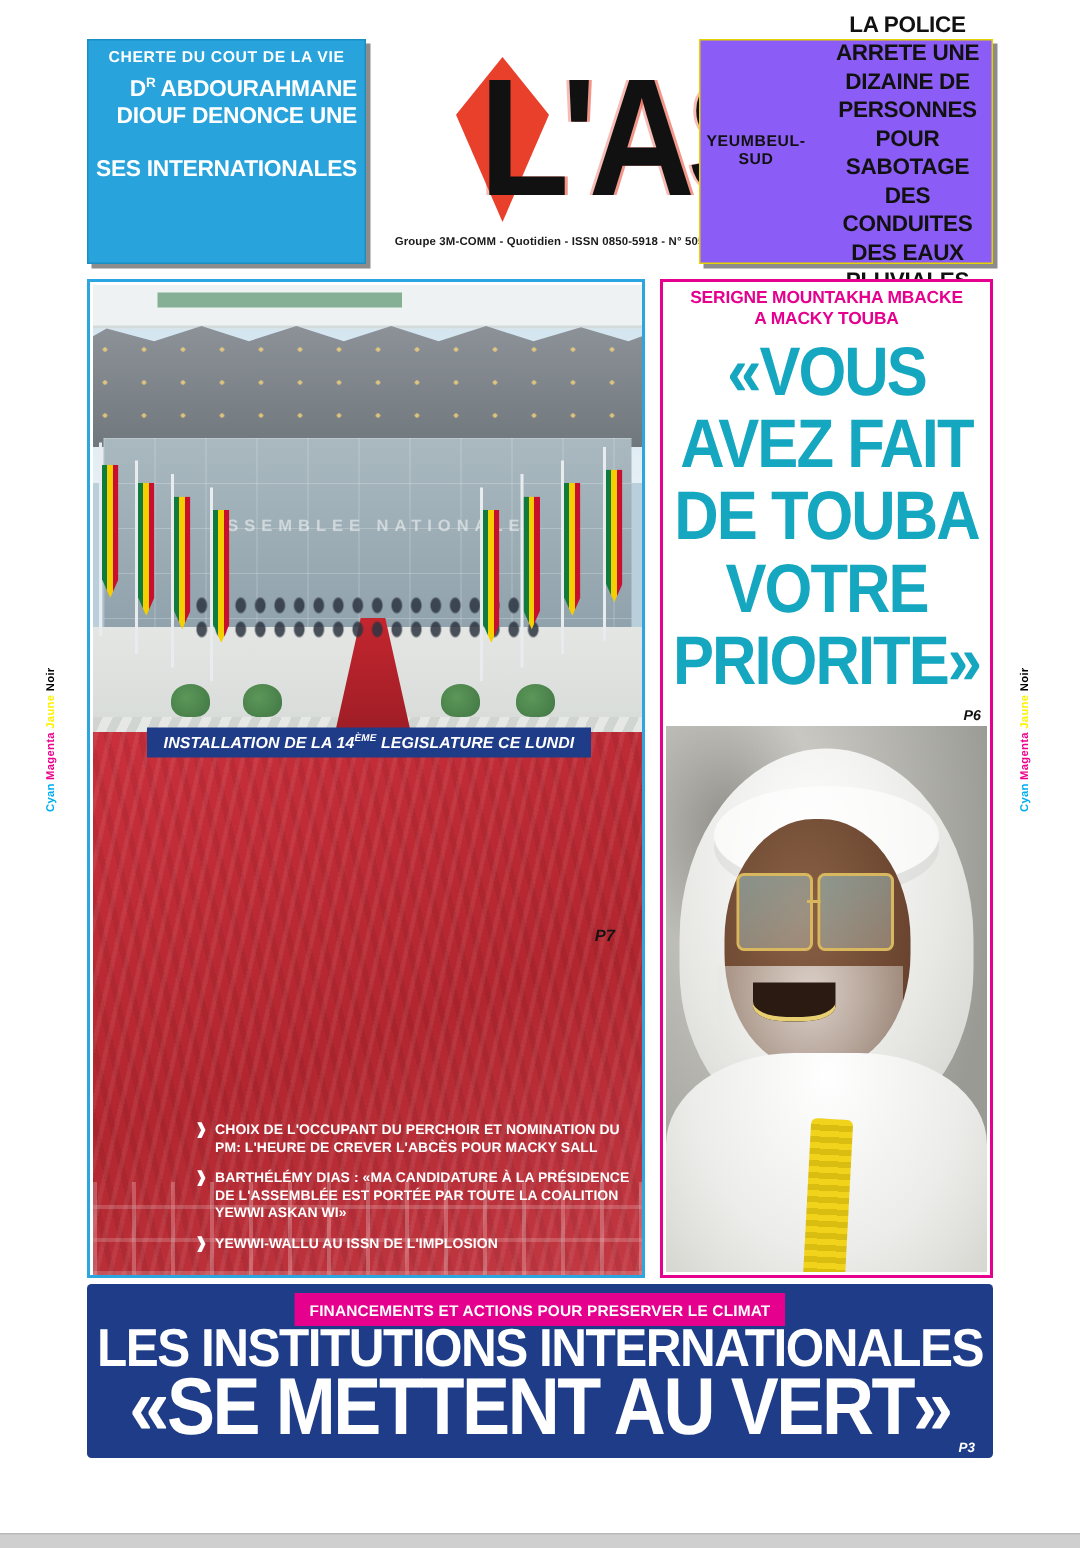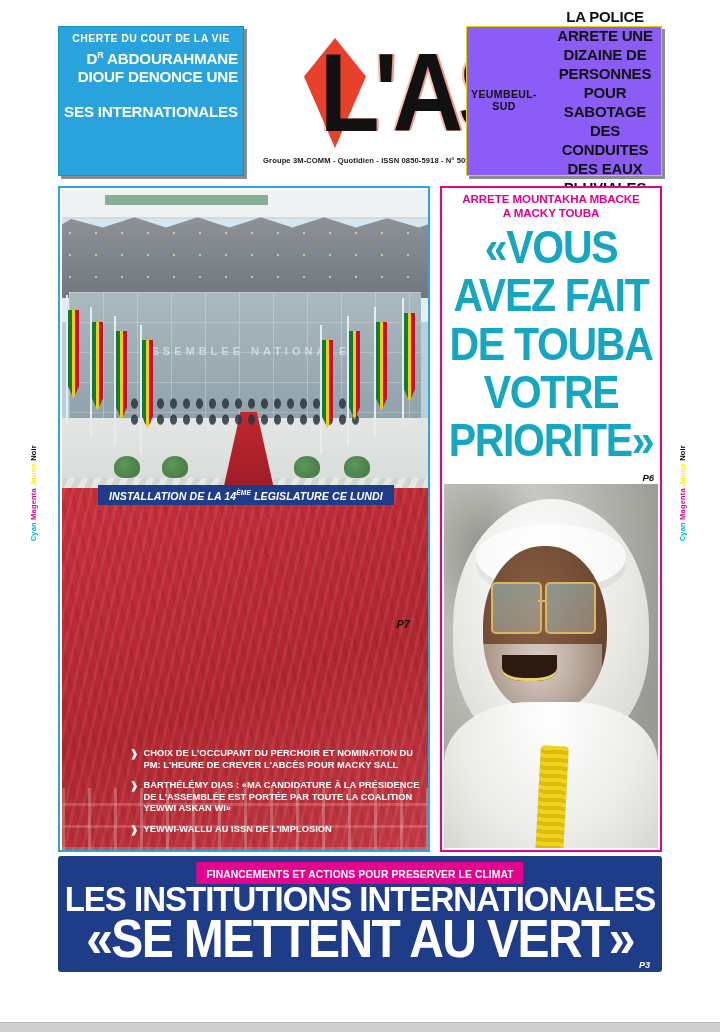--- a/index.html
+++ b/index.html
@@ -310,21 +310,21 @@
       </div>
       <div class="bullet">
         <span class="arrow">❱</span>
         <span class="btxt">YEWWI-WALLU AU ISSN DE L'IMPLOSION</span>
       </div>
     </div>
   </div>
 
   <div class="rightcol">
     <div class="rkicker">
-      <span>ARRETE MOUNTAKHA MBACKE</span><br>
+      <span>SERIGNE MOUNTAKHA MBACKE</span><br>
       <span>A MACKY TOUBA</span>
     </div>
     <div class="rhead">
       <span>«VOUS</span><br>
       <span>AVEZ FAIT</span><br>
       <span>DE TOUBA</span><br>
       <span>VOTRE</span><br>
       <span>PRIORITE»</span>
     </div>
     <div class="p6">P6</div>

